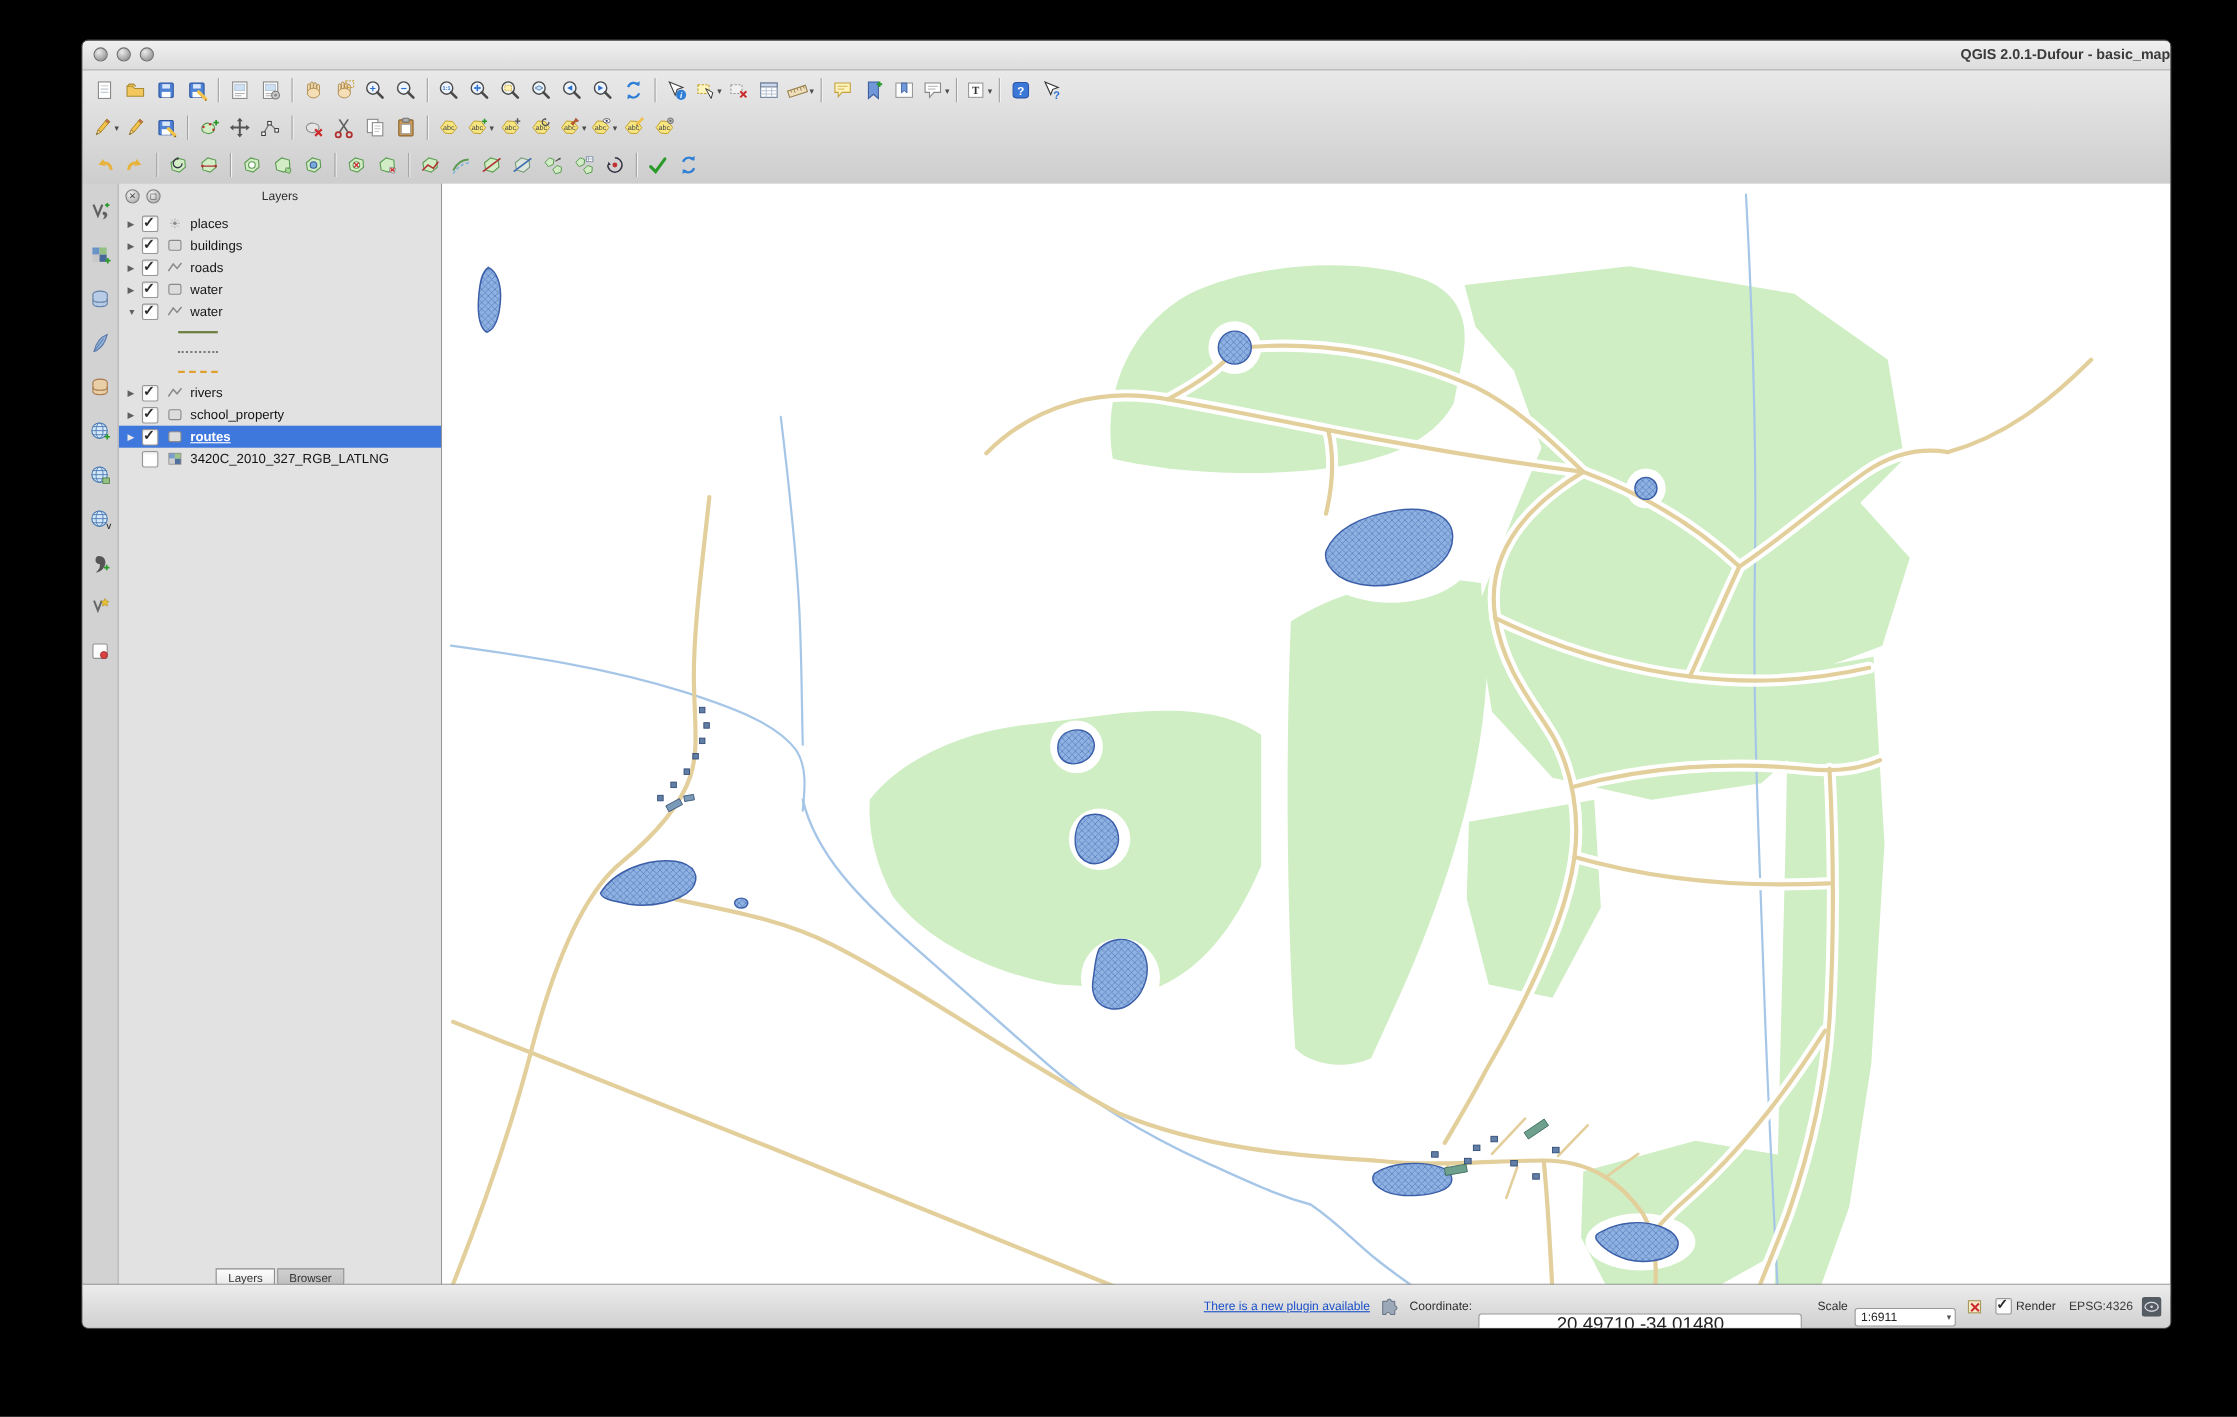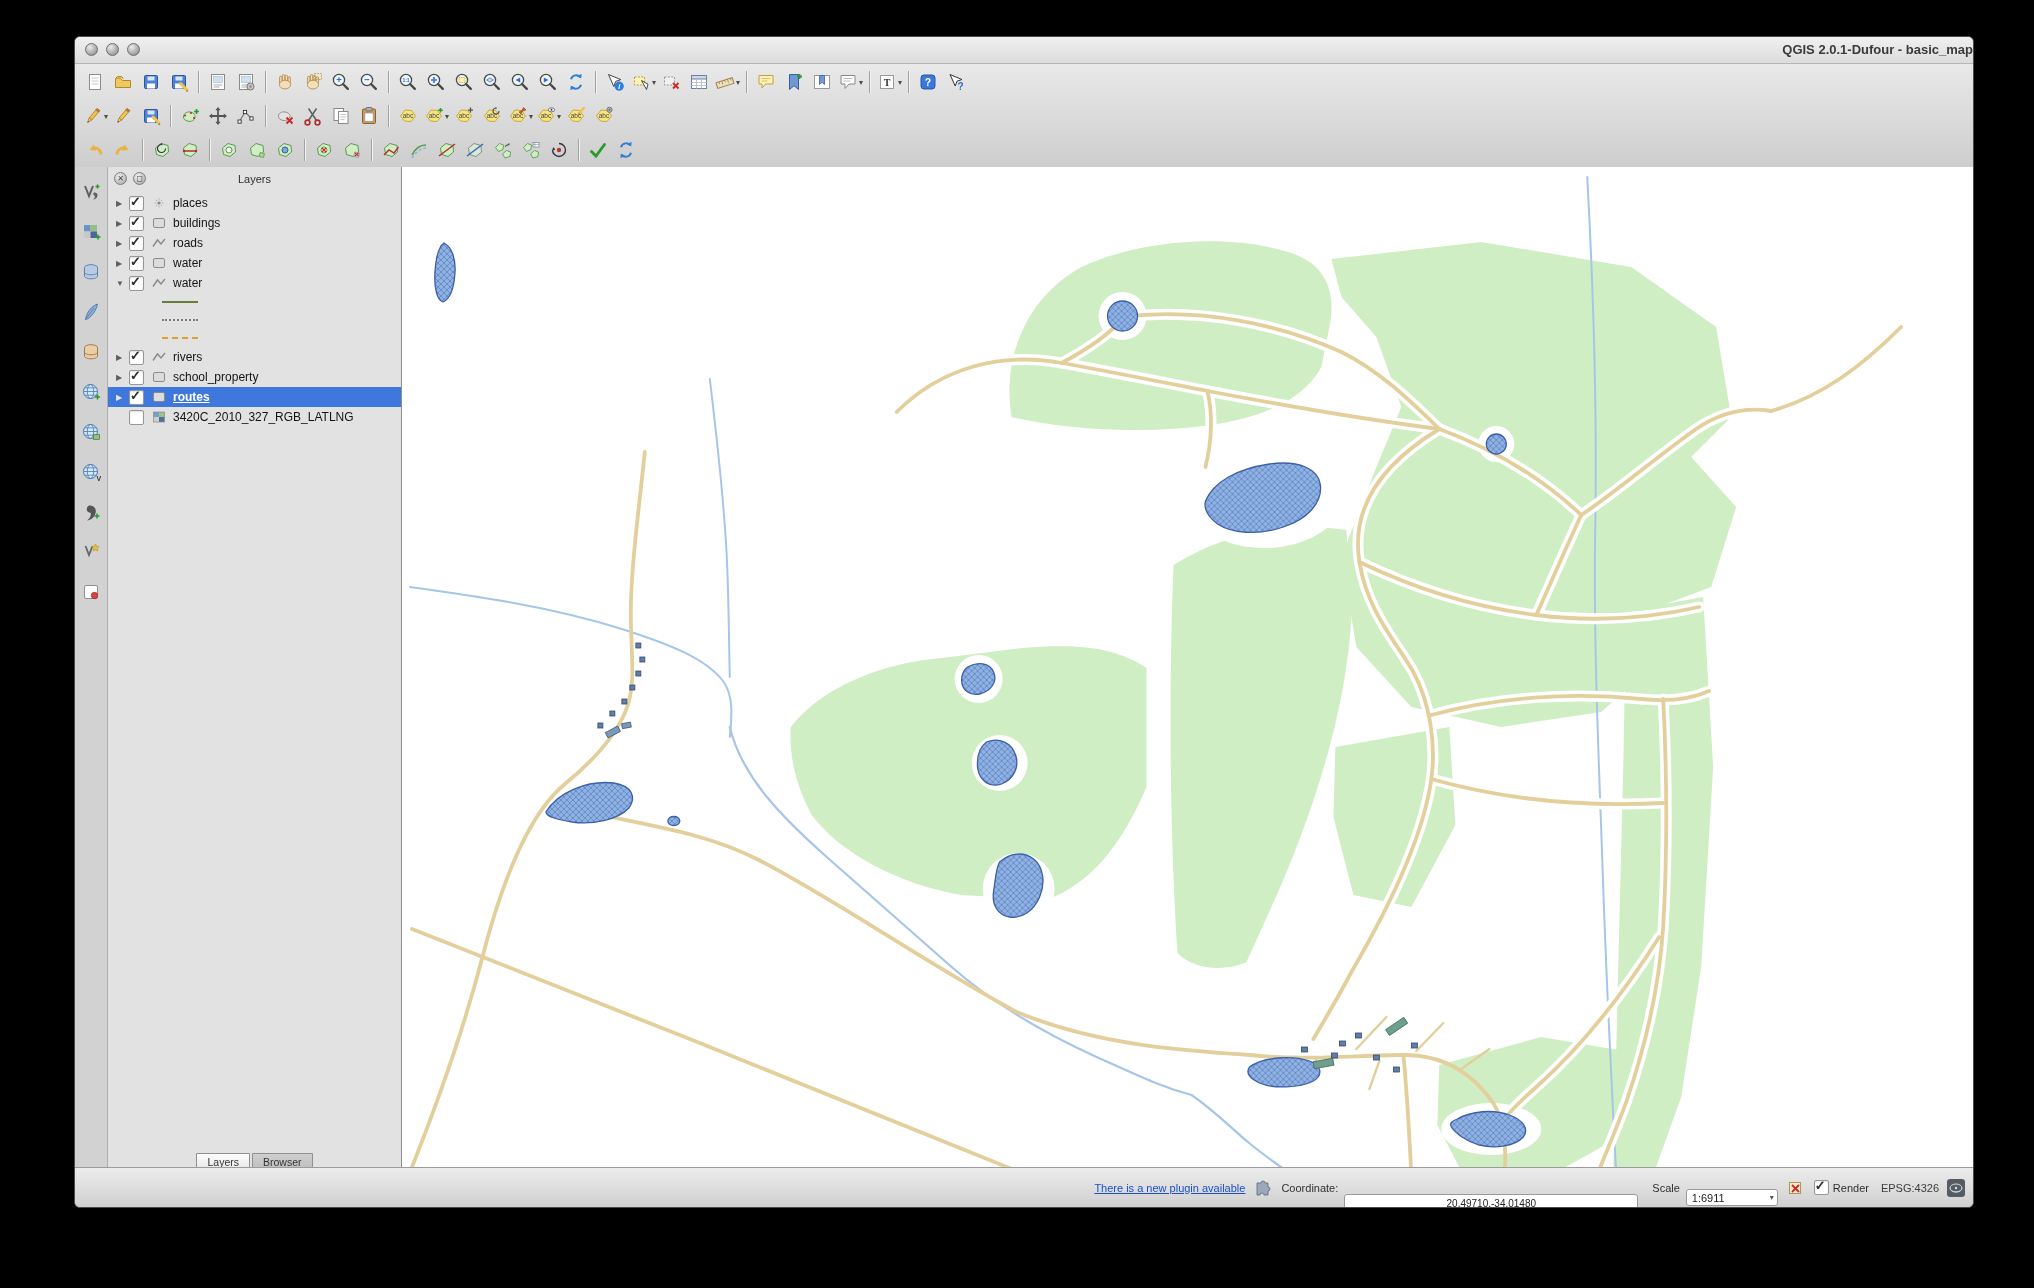--- a/index.html
+++ b/index.html
@@ -100,21 +100,21 @@
     background:linear-gradient(#ececec,#d0d0d0);border-top:1px solid #9c9c9c;
     display:flex;align-items:center;font-size:11px;color:#303030;
     padding:0 8px;box-sizing:border-box;gap:0;
   }
   .sb-spacer{flex:1;}
   .plugin-link{color:#1a50c8;text-decoration:underline;margin-right:8px;white-space:nowrap;}
   .sb-icon{display:flex;align-items:center;margin-right:10px;}
   .sb-label{margin-right:6px;white-space:nowrap;}
   .coord-input{
     width:292px;height:17px;border:1px solid #9a9a9a;border-radius:3px;background:#fff;
-    font-family:"Liberation Sans",sans-serif;font-size:10px;color:#222;text-align:center;
+    font-family:"Liberation Sans",sans-serif;font-size:17px;color:#222;text-align:center;
     margin-right:14px;padding:0;margin-top:32px;
   }
   .scale-combo{
     width:92px;height:17px;border:1px solid #9a9a9a;border-radius:3px;background:#fff;
     display:flex;align-items:center;font-size:11px;color:#222;margin-right:10px;box-sizing:border-box;
     padding-left:5px;
     margin-top:20px;
   }
   .scale-combo .val{flex:1;}
   .combo-arrow{font-size:8px;color:#555;padding-right:3px;}

